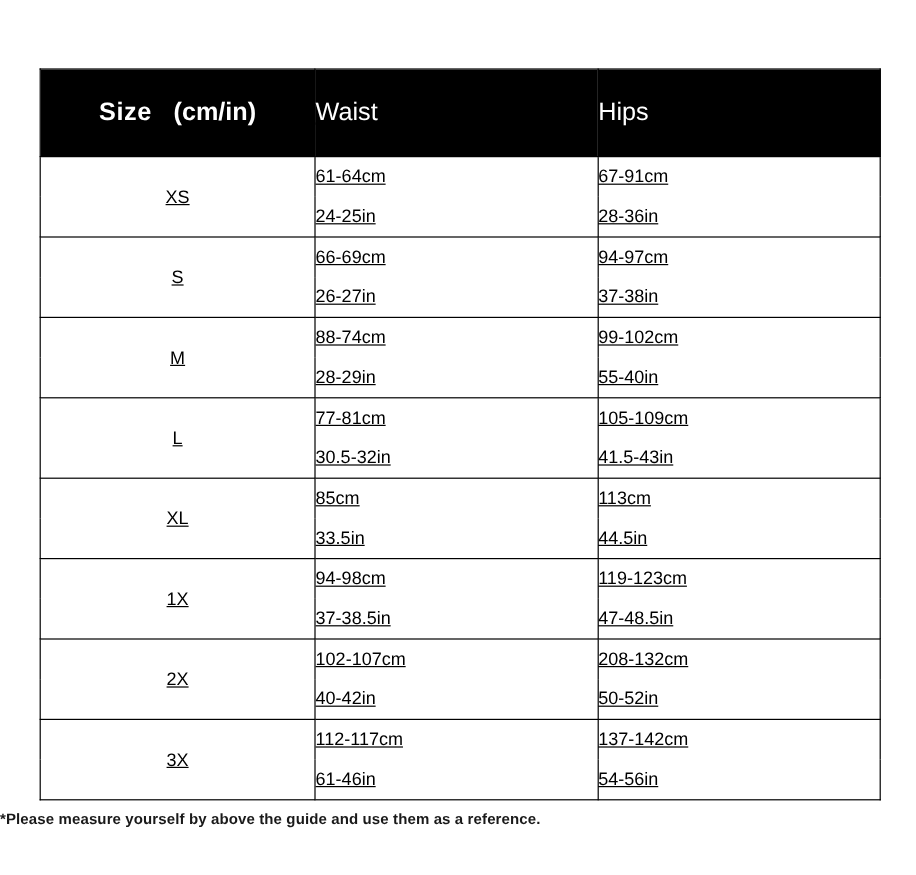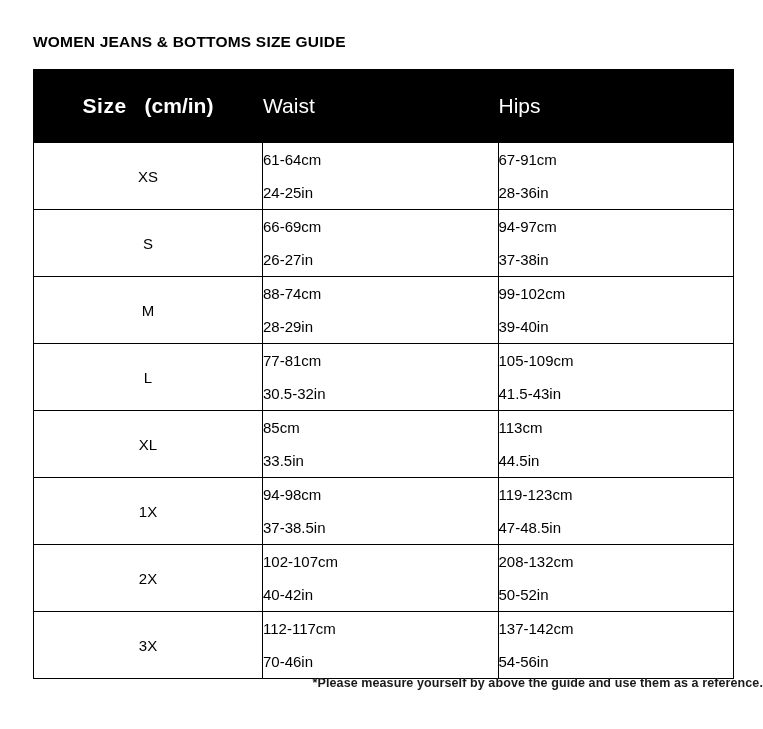--- a/index.html
+++ b/index.html
@@ -26,24 +26,25 @@
     left: 33px;
     top: 33px;
     font-size: 15.5px;
     font-weight: bold;
     letter-spacing: 0.2px;
     color: #000;
   }
   table.size-table {
     position: absolute;
     left: 33px;
-    top: 69px;
+    top: 57px;
     width: 697px;
     border-collapse: collapse;
     table-layout: fixed;
+    text-decoration: underline;
   }
   table.size-table th,
   table.size-table td {
     border: 1px solid #000;
     padding: 0;
   }
   thead th {
     background: #000000;
     color: #ffffff;
     height: 72px;
@@ -80,36 +81,35 @@
     background: #ffffff;
     margin-left: 48px;
   }
   tr.row-a td.val { border-bottom: none; }
   tr.row-b td.val { border-top: none; }
   .notes {
     position: absolute;
     left: 0;
     top: 672px;
     width: 763px;
-    text-align: right;
+    text-align: left;
   }
   .notes div {
     font-size: 12.5px;
     font-weight: bold;
     color: #1a1a1a;
     line-height: 22px;
     letter-spacing: 0.1px;
   }
 </style>
 </head>
 <body>
 
 <div class="page">
 
-  <div class="title">WOMEN JEANS &amp; BOTTOMS SIZE GUIDE</div>
 
   <table class="size-table">
     <thead>
       <tr>
         <th class="size-head">
           <span class="sz">Size</span><span class="cm">(cm/in)</span>
         </th>
         <th class="waist-head">Waist</th>
         <th class="hips-head">Hips</th>
       </tr>
@@ -136,21 +136,21 @@
         <td class="val">37-38in</td>
       </tr>
 
       <tr class="row-a">
         <td class="size-cell" rowspan="2">M</td>
         <td class="val">88-74cm</td>
         <td class="val">99-102cm</td>
       </tr>
       <tr class="row-b">
         <td class="val">28-29in</td>
-        <td class="val">39-40in</td>
+        <td class="val">55-40in</td>
       </tr>
 
       <tr class="row-a">
         <td class="size-cell" rowspan="2">L</td>
         <td class="val">77-81cm</td>
         <td class="val">105-109cm</td>
       </tr>
       <tr class="row-b">
         <td class="val">30.5-32in</td>
         <td class="val">41.5-43in</td>
@@ -185,21 +185,21 @@
         <td class="val">40-42in</td>
         <td class="val">50-52in</td>
       </tr>
 
       <tr class="row-a">
         <td class="size-cell" rowspan="2">3X</td>
         <td class="val">112-117cm</td>
         <td class="val">137-142cm</td>
       </tr>
       <tr class="row-b">
-        <td class="val">70-46in</td>
+        <td class="val">61-46in</td>
         <td class="val">54-56in</td>
       </tr>
 
     </tbody>
   </table>
 
   <div class="notes">
     <div>*Please measure yourself by above the guide and use them as a reference.</div>
   </div>
 

